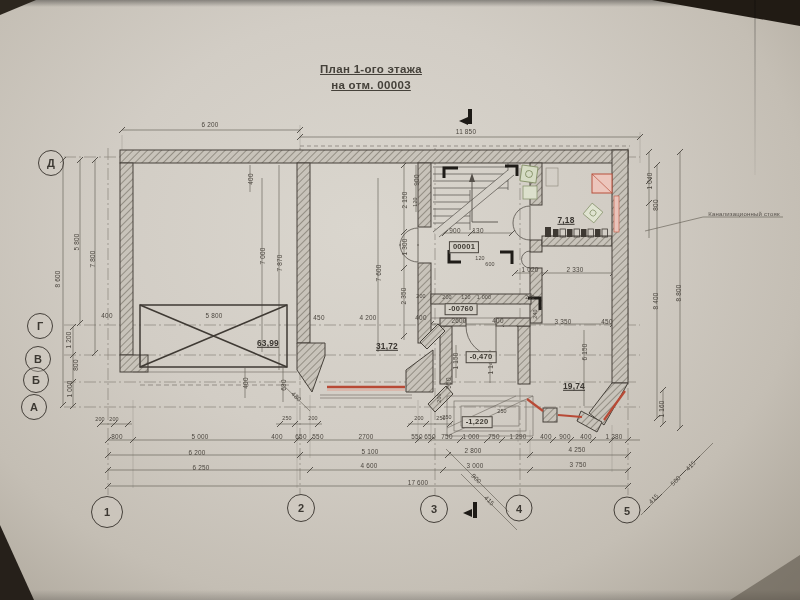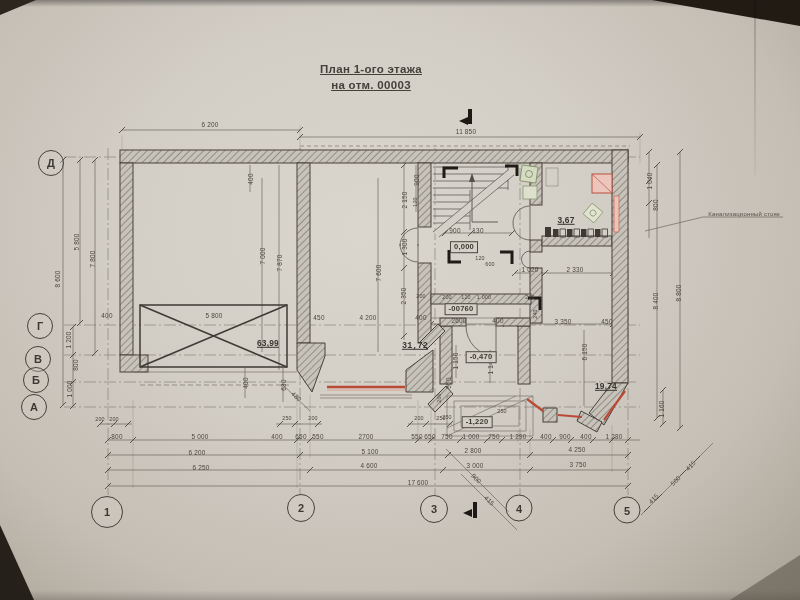--- a/index.html
+++ b/index.html
@@ -250,55 +250,55 @@
         <div class="lbl" style="left: 280px; top: 263px; transform: translate(-50%, -50%) rotate(-90deg);">7 870</div>
         <div class="lbl" style="left: 214px; top: 316px;">5 800</div>
         <div class="lbl area" style="left: 268px; top: 343px;">63,99</div>
         <div class="lbl" style="left: 246px; top: 383px; transform: translate(-50%, -50%) rotate(-90deg);">400</div>
         <div class="lbl" style="left: 284px; top: 385px; transform: translate(-50%, -50%) rotate(-90deg);">630</div>
         <div class="lbl" style="left: 296px; top: 397px; transform: translate(-50%, -50%) rotate(45deg);">480</div>
         <div class="lbl" style="left: 379px; top: 273px; transform: translate(-50%, -50%) rotate(-90deg);">7 600</div>
         <div class="lbl" style="left: 319px; top: 318px;">450</div>
         <div class="lbl" style="left: 368px; top: 318px;">4 200</div>
         <div class="lbl" style="left: 421px; top: 318px;">400</div>
-        <div class="lbl area" style="left: 415px; top: 346px; font-family: Liberation Mono, monospace;">31,72</div>
+        <div class="lbl area" style="left: 387px; top: 346px;">31,72</div>
         <div class="lbl" style="left: 417px; top: 180px; transform: translate(-50%, -50%) rotate(-90deg);">900</div>
         <div class="lbl" style="left: 405px; top: 200px; transform: translate(-50%, -50%) rotate(-90deg);">2 150</div>
         <div class="lbl tiny" style="left: 416px; top: 202px; transform: translate(-50%, -50%) rotate(-90deg);">120</div>
         <div class="lbl" style="left: 405px; top: 247px; transform: translate(-50%, -50%) rotate(-90deg);">1 300</div>
         <div class="lbl" style="left: 404px; top: 296px; transform: translate(-50%, -50%) rotate(-90deg);">2 350</div>
         <div class="lbl tiny" style="left: 421px; top: 297px;">200</div>
         <div class="lbl" style="left: 455px; top: 231px;">900</div>
         <div class="lbl" style="left: 478px; top: 231px;">130</div>
-        <div class="lbl level" style="left: 464px; top: 247px;">0,000</div>
+        <div class="lbl level" style="left: 464px; top: 247px;">00001</div>
         <div class="lbl tiny" style="left: 480px; top: 259px;">120</div>
         <div class="lbl tiny" style="left: 490px; top: 265px;">600</div>
         <div class="lbl" style="left: 530px; top: 270px;">1 020</div>
         <div class="lbl" style="left: 575px; top: 270px;">2 330</div>
         <div class="lbl tiny" style="left: 447px; top: 298px;">200</div>
         <div class="lbl tiny" style="left: 466px; top: 298px;">120</div>
         <div class="lbl tiny" style="left: 484px; top: 298px;">1 000</div>
         <div class="lbl tiny" style="left: 530px; top: 298px;">200</div>
         <div class="lbl level" style="left: 461px; top: 309px;">-00760</div>
         <div class="lbl" style="left: 459px; top: 321px;">2600</div>
         <div class="lbl" style="left: 498px; top: 321px;">400</div>
         <div class="lbl tiny" style="left: 536px; top: 314px; transform: translate(-50%, -50%) rotate(-90deg);">240</div>
         <div class="lbl" style="left: 563px; top: 322px;">3 350</div>
         <div class="lbl" style="left: 607px; top: 322px;">450</div>
         <div class="lbl" style="left: 585px; top: 352px; transform: translate(-50%, -50%) rotate(-90deg);">6 150</div>
         <div class="lbl" style="left: 456px; top: 361px; transform: translate(-50%, -50%) rotate(-90deg);">1 150</div>
         <div class="lbl" style="left: 491px; top: 366px; transform: translate(-50%, -50%) rotate(-90deg);">1 140</div>
         <div class="lbl" style="left: 449px; top: 383px; transform: translate(-50%, -50%) rotate(-90deg);">550</div>
         <div class="lbl tiny" style="left: 440px; top: 398px; transform: translate(-50%, -50%) rotate(-90deg);">200</div>
         <div class="lbl level" style="left: 481px; top: 357px;">-0,470</div>
-        <div class="lbl area" style="left: 606px; top: 386px;">19,74</div>
+        <div class="lbl area" style="left: 574px; top: 386px;">19,74</div>
         <div class="lbl level" style="left: 477px; top: 422px;">-1,220</div>
         <div class="lbl tiny" style="left: 447px; top: 418px;">250</div>
         <div class="lbl tiny" style="left: 502px; top: 412px;">250</div>
-        <div class="lbl area" style="left: 566px; top: 220px;">3,67</div>
+        <div class="lbl area" style="left: 566px; top: 220px;">7,18</div>
         <div class="lbl" style="left: 650px; top: 181px; transform: translate(-50%, -50%) rotate(-90deg);">1 040</div>
         <div class="lbl" style="left: 656px; top: 205px; transform: translate(-50%, -50%) rotate(-90deg);">800</div>
         <div class="lbl" style="left: 656px; top: 301px; transform: translate(-50%, -50%) rotate(-90deg);">8 400</div>
         <div class="lbl" style="left: 679px; top: 293px; transform: translate(-50%, -50%) rotate(-90deg);">8 800</div>
         <div class="lbl" style="left: 662px; top: 409px; transform: translate(-50%, -50%) rotate(-90deg);">1 160</div>
         <div class="lbl note" style="left: 744px; top: 214px;">Канализационный стояк</div>
         <div class="lbl tiny" style="left: 100px; top: 420px;">200</div>
         <div class="lbl tiny" style="left: 114px; top: 420px;">200</div>
         <div class="lbl tiny" style="left: 287px; top: 419px;">250</div>
         <div class="lbl tiny" style="left: 313px; top: 419px;">200</div>

